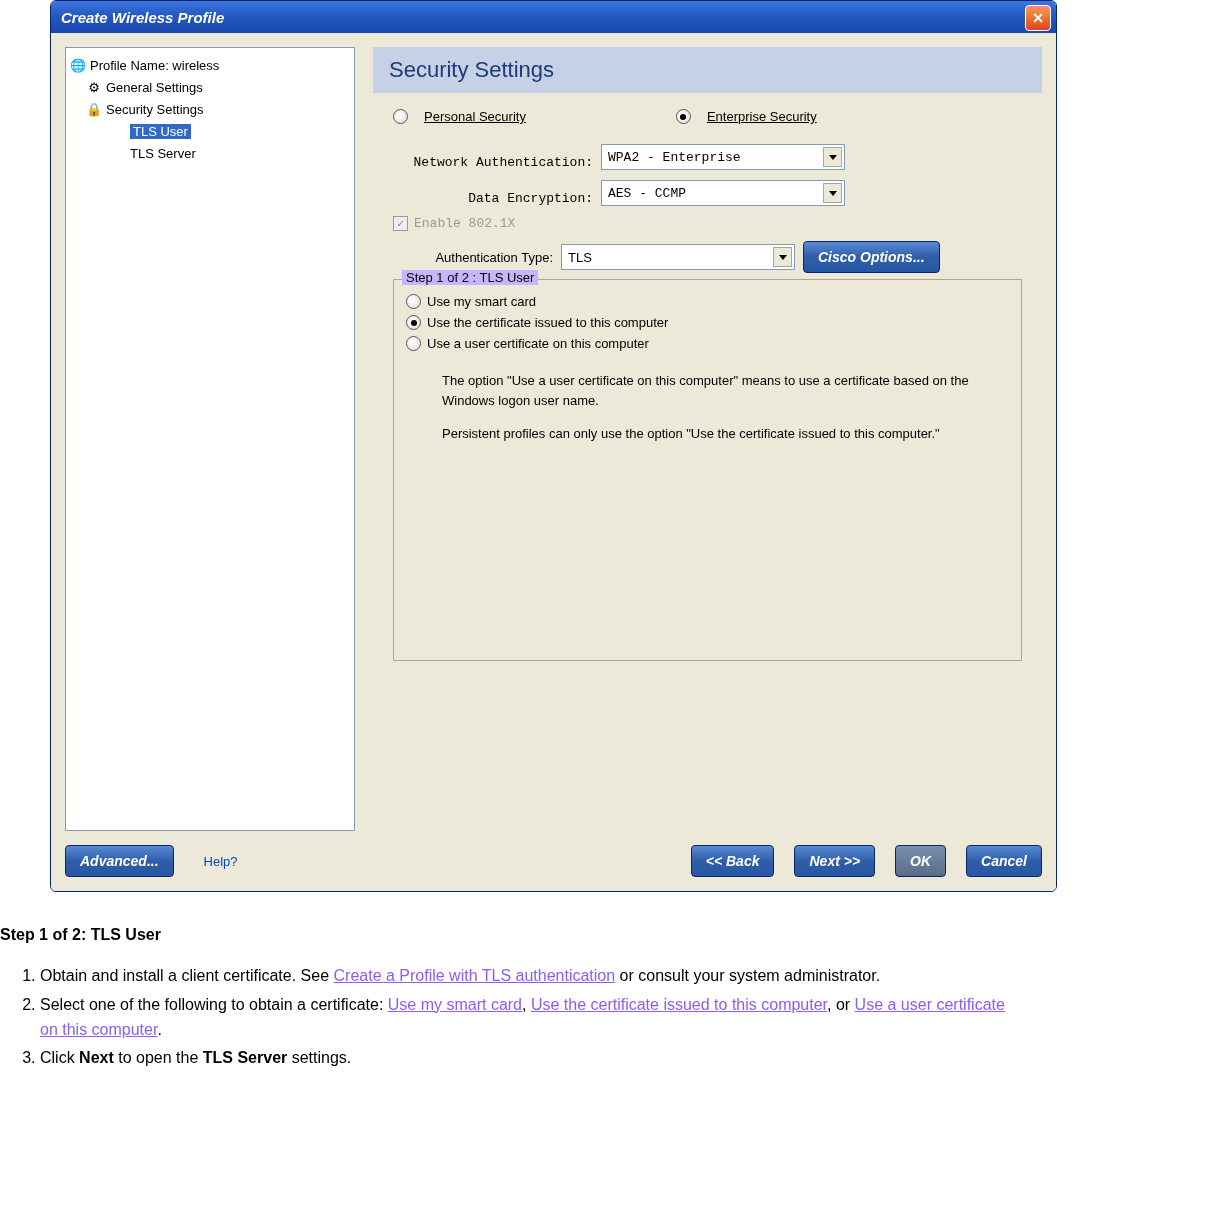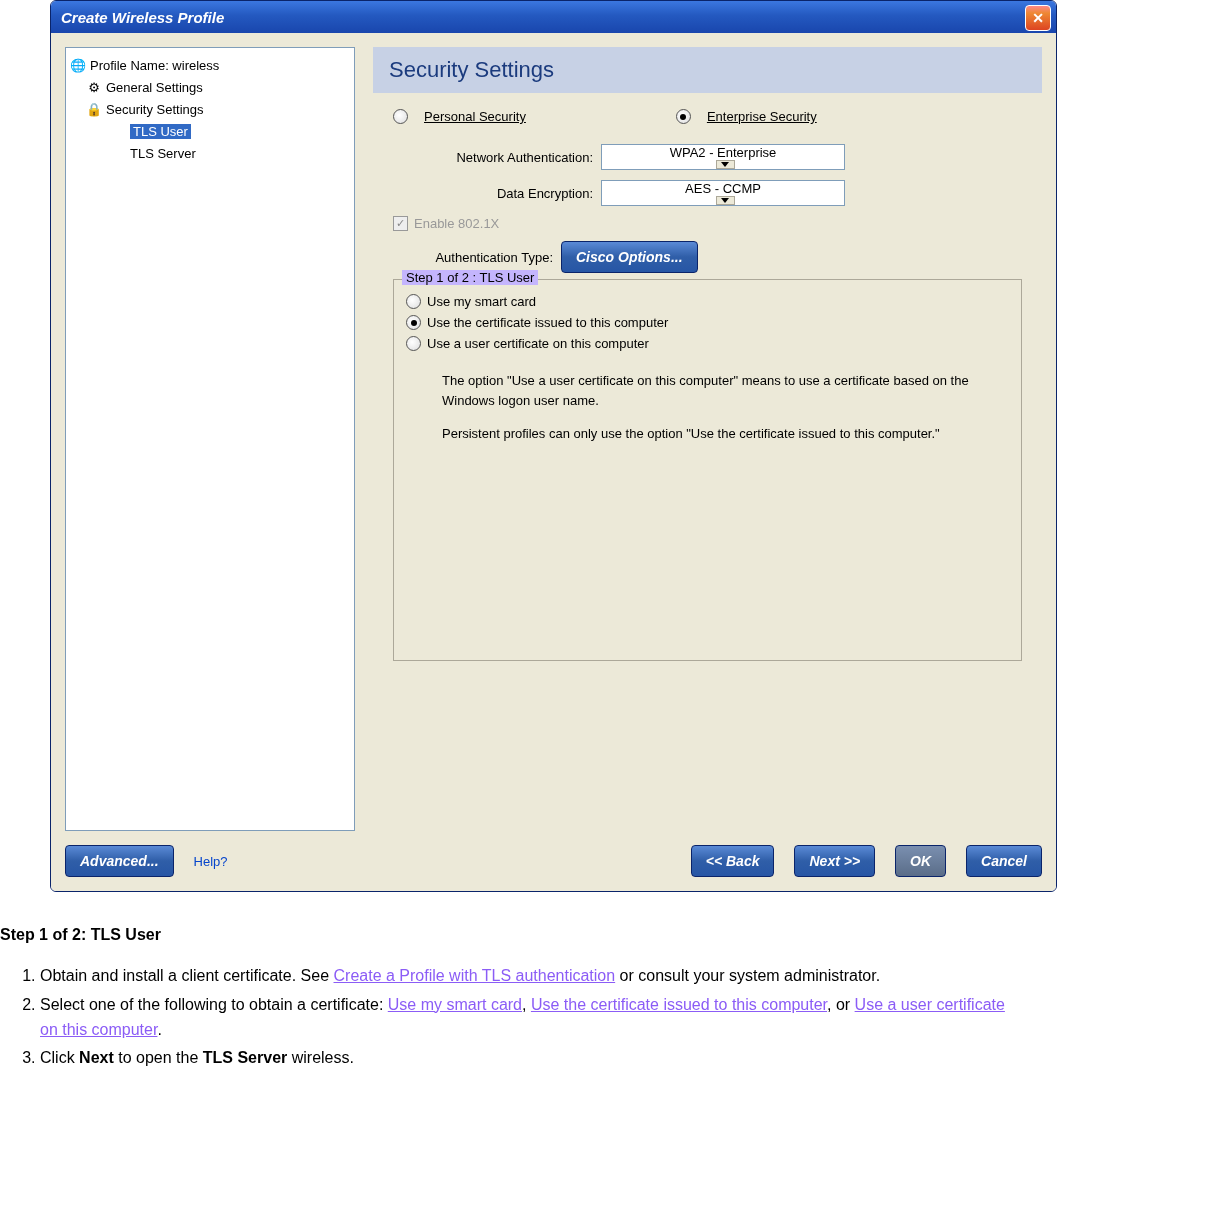--- a/index.html
+++ b/index.html
@@ -124,38 +124,38 @@
 .radio-dot.on::after {
   content: "";
   width: 6px;
   height: 6px;
   background: #000;
   border-radius: 50%;
   display: block;
 }
 .form-row {
   display: flex;
-  align-items: center;
+  align-items: flex-end;
   margin-bottom: 10px;
+  font-family: Liberation Mono, monospace;
 }
 .form-row label {
   width: 200px;
   text-align: right;
   padding-right: 8px;
 }
 .combo {
   background: #fff;
   border: 1px solid #7f9db9;
   height: 24px;
   width: 230px;
   padding: 0 6px;
   display: flex;
   align-items: center;
   justify-content: space-between;
-  flex-direction: column;
 }
 .combo .arrow {
   width: 17px;
   height: 18px;
   background: #ece9d8;
   border: 1px solid #aca899;
   display: flex;
   align-items: center;
   justify-content: center;
   margin-right: -4px;
@@ -234,21 +234,21 @@
 }
 .button-bar {
   display: flex;
   align-items: center;
   gap: 20px;
   margin-top: 14px;
 }
 .button-bar .spacer { flex: 1; }
 .help {
   color: #0645cc;
-  margin-left: 0;
+  margin-left: 10px;
 }
 .doc-text {
   padding: 20px 0 0 0;
   font-family: Verdana, sans-serif;
   font-size: 16px;
 }
 .doc-heading {
   font-weight: bold;
   margin: 14px 0 20px 0;
 }
@@ -321,20 +321,24 @@
               <span>AES - CCMP</span>
               <span class="arrow"></span>
             </div>
           </div>
           <div class="form-row disabled" style="justify-content:flex-start;">
             <span class="chk">✓</span>
             <span style="margin-left:6px;">Enable 802.1X</span>
           </div>
           <div class="auth-row">
             <label>Authentication Type:</label>
+            <div class="combo">
+              <span>TLS</span>
+              <span class="arrow"></span>
+            </div>
             <span class="btn-blue">Cisco Options...</span>
           </div>
 
           <div class="fieldset">
             <span class="legend">Step 1 of 2 : TLS User</span>
             <div class="cert-radio">
               <span class="radio-dot"></span>
               <span>Use my smart card</span>
             </div>
             <div class="cert-radio">
@@ -366,18 +370,18 @@
 <div class="doc-text">
   <div class="doc-heading">Step 1 of 2: TLS User</div>
   <ol>
     <li>
       <span>Obtain and install a client certificate. See </span><a class="doclink">Create a Profile with TLS authentication</a><span> or consult your system administrator.</span>
     </li>
     <li>
       <span>Select one of the following to obtain a certificate: </span><a class="doclink">Use my smart card</a>, <a class="doclink">Use the certificate issued to this computer</a>, or <a class="doclink">Use a user certificate on this computer</a>.
     </li>
     <li>
-      <span>Click </span><b>Next</b><span> to open the </span><b>TLS Server</b><span> wireless.</span>
+      <span>Click </span><b>Next</b><span> to open the </span><b>TLS Server</b><span> settings.</span>
     </li>
   </ol>
 </div>
 
 </div>
 
 </body></html>

